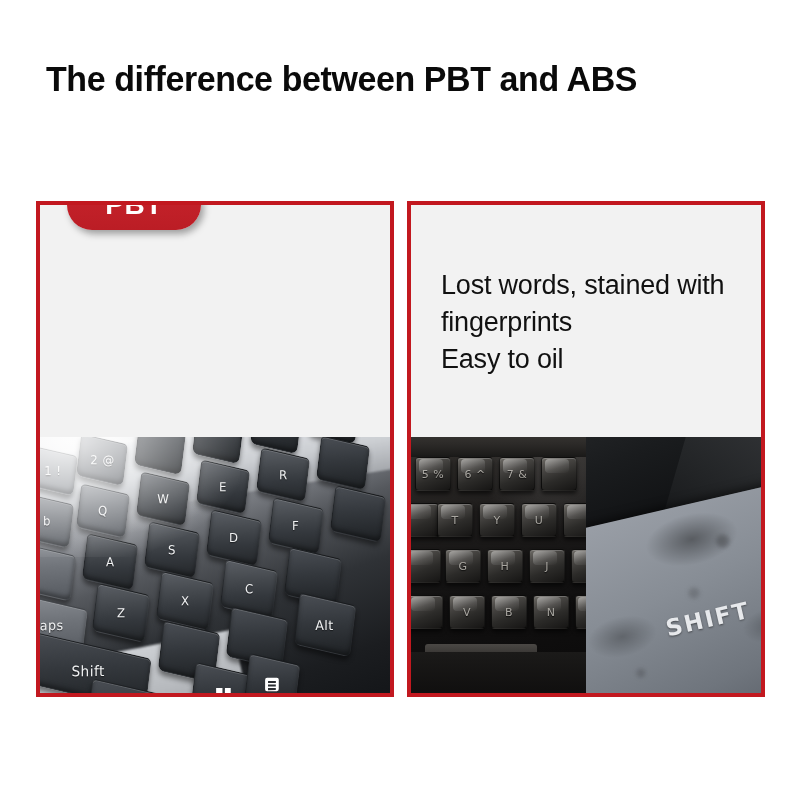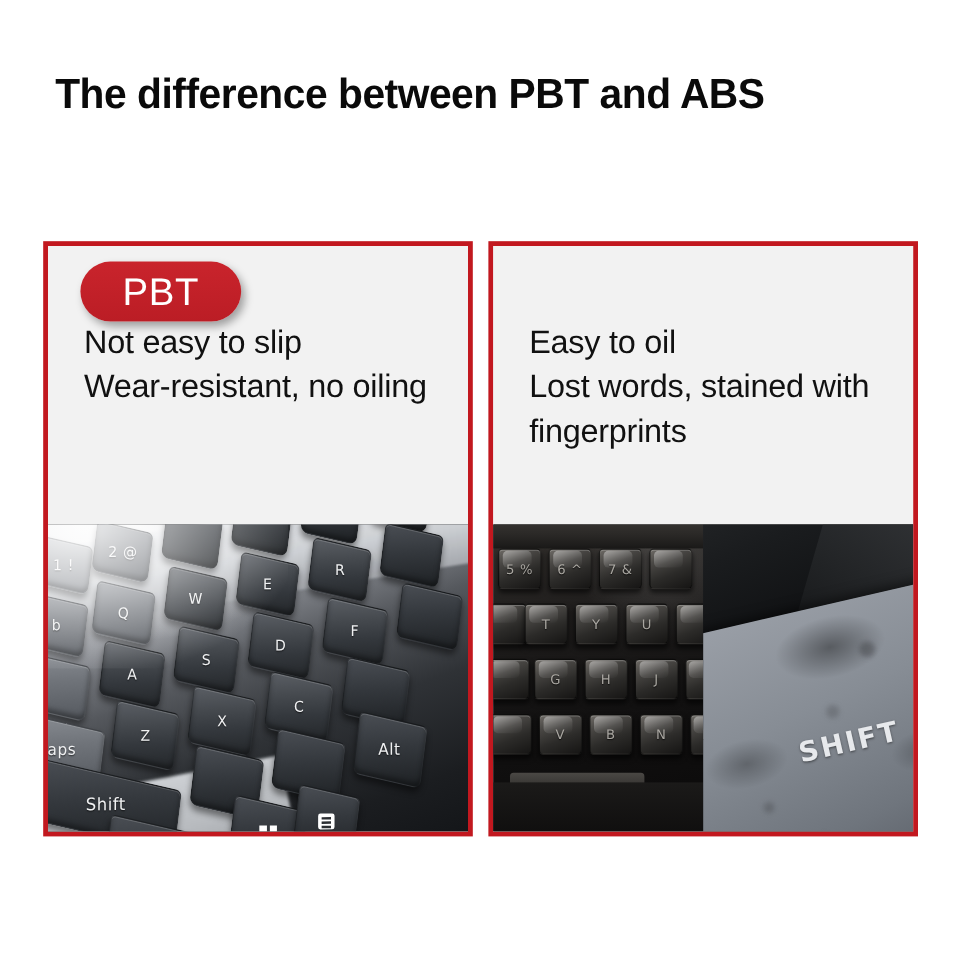--- a/index.html
+++ b/index.html
@@ -73,29 +73,28 @@
 
   
   .badge {
     position: absolute;
     top: -25px;
     height: 50px;
     border-radius: 25px;
     background: #c2202a;
     background: linear-gradient(180deg, #c9242c 0%, #bb1d25 100%);
     color: #ffffff;
-    font-size: 32px;
-    font-weight: normal;
+    font-size: 28px;
+    font-weight: bold;
     letter-spacing: 0.5px;
     display: flex;
     align-items: center;
     justify-content: center;
     box-shadow: 3px 4px 7px rgba(0,0,0,0.35);
     z-index: 6;
-    margin-top: 38px;
   }
   .badge-left  { left: 27px; width: 134px; }
   .badge-right { left: 30px; width: 140px; }
 
   
   .photo {
     position: absolute;
     left: 0;
     right: 0;
     top: 232px;
@@ -334,24 +333,20 @@
 <body>
 
 <div class="page-title">The difference between PBT and ABS</div>
 
 <div class="compare">
 
   <div class="panel panel-left">
 
     <div class="badge badge-left">PBT</div>
 
-    <div class="panel-text">
-      <div class="line">Not easy to slip</div>
-      <div class="line wrap">Wear-resistant, no oiling</div>
-    </div>
 
     <div class="photo">
       <div class="kb-clean">
         <div class="deskedge"></div>
         <div class="deskfoot"></div>
 
         <div class="key hazy" style="left:-10px;  top:14px; width:46px; height:40px; transform:rotate(13deg) skewX(6deg);">
             <span>1 !</span>
           </div>
         <div class="key mid" style="left:38px;  top:2px;  width:48px; height:42px; transform:rotate(13deg) skewX(6deg);">
@@ -427,22 +422,22 @@
 
         <div class="haze"></div>
       </div>
     </div>
   </div>
 
   <div class="panel panel-right">
 
 
     <div class="panel-text">
+      <div class="line wrap">Lost words, stained with fingerprints</div>
       <div class="line">Easy to oil</div>
-      <div class="line wrap">Lost words, stained with fingerprints</div>
     </div>
 
     <div class="photo">
       <div class="abs-wrap">
 
         <div class="abs-left">
           <div class="topbar"></div>
 
           <div class="key" style="left:4px;  top:20px; width:36px; height:34px;">
             <span class="shine"></span>

